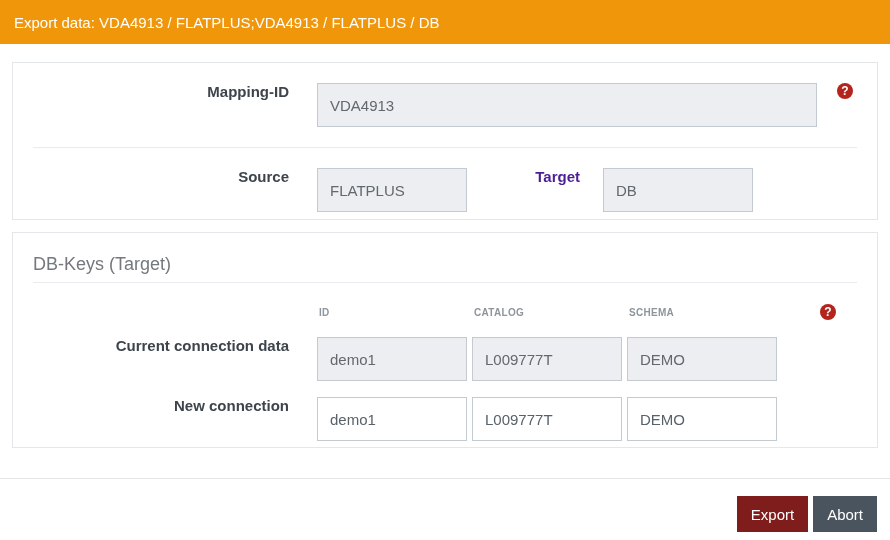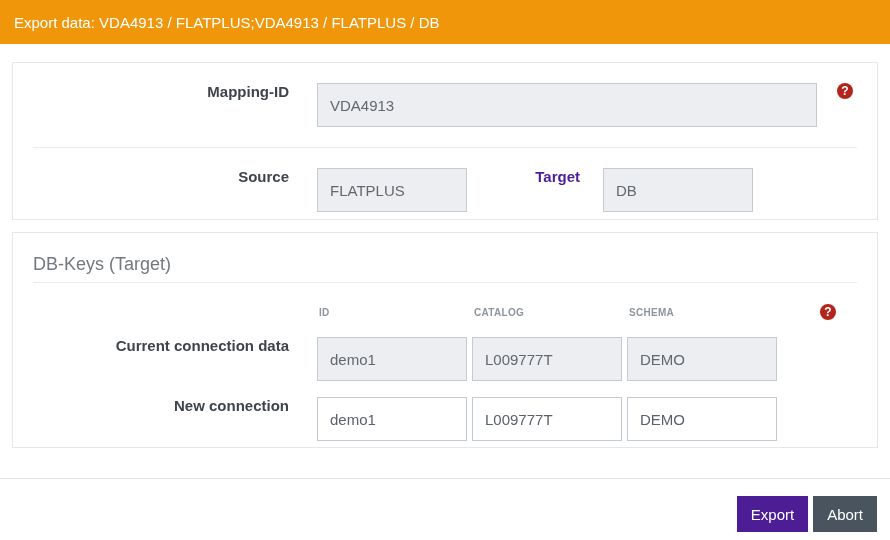--- a/index.html
+++ b/index.html
@@ -77,21 +77,21 @@
   .footer-sep { border: 0; border-top: 1px solid #e5e5e5; margin: 30px 0 0 0; }
   .footer {
     display: flex; justify-content: flex-end; gap: 5px;
     padding: 17px 13px 0 0;
   }
   .btn {
     height: 36px; border: none; color: #ffffff; font-size: 15px;
     font-family: "Liberation Sans", "DejaVu Sans", sans-serif;
     padding: 0 14px; cursor: pointer;
   }
-  .btn-export { background: #4c1d95; }
+  .btn-export { background: #7f1d1d; }
   .btn-abort  { background: #4a545e; }
 </style>
 </head>
 <body>
 
 <div class="titlebar">
   <span>Export data: VDA4913 / FLATPLUS;VDA4913 / FLATPLUS / DB</span>
 </div>
 
 <div class="panel panel-1">

